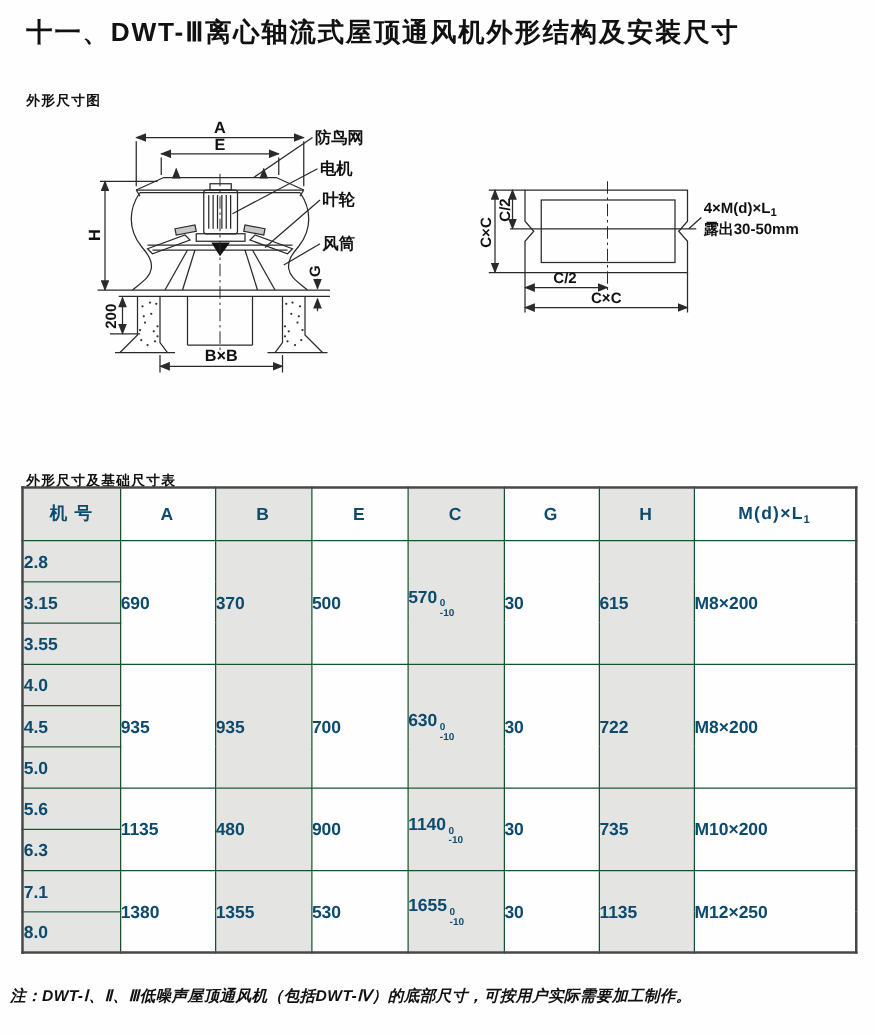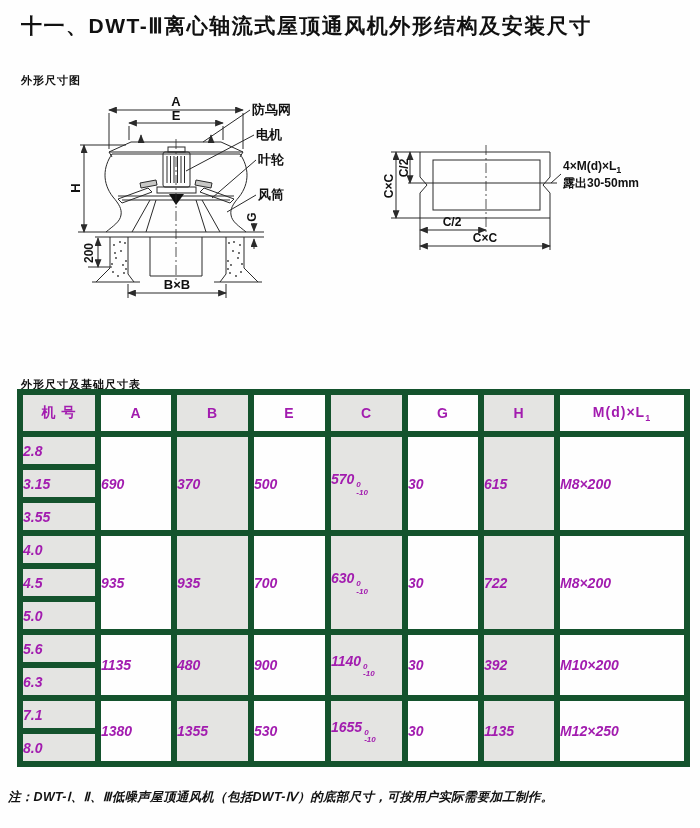--- a/index.html
+++ b/index.html
@@ -25,25 +25,25 @@
   svg text { font-family:"Liberation Sans", sans-serif; font-weight:bold; fill:#111; }
   svg .t12 { font-size:12px; }
   svg .t13 { font-size:13px; }
   svg .t9  { font-size:9px; }
   table.dims {
     position:absolute; left:17px; top:389px; width:667px;
     border-collapse:collapse; table-layout:fixed;
     border:2px solid #474747;
   }
   table.dims th, table.dims td {
-    border:6px solid #14532d; vertical-align:middle;
-    font-weight:bold; font-size:14px; color:#a21caf; overflow:hidden;
+    border:1px solid #14532d; vertical-align:middle;
+    font-weight:bold; font-size:14px; color:#0c4a6e; overflow:hidden;
   }
   table.dims thead th { height:42px; letter-spacing:1px; }
-  table.dims tbody td { height:33px;font-style:italic; }
+  table.dims tbody td { height:33px; }
   col.shade { background:#e4e4e2; }
   .tol {
     display:inline-flex; flex-direction:column; align-items:flex-start;
     font-size:8px; line-height:7.5px; font-weight:bold; margin-left:2px;
     vertical-align:-3px;
   }
   sub.hsub { font-size:9px; }
 </style>
 </head>
 <body>
@@ -317,21 +317,21 @@
       <tr>
         <td>5.6</td>
         <td rowspan="2">1135</td>
         <td rowspan="2">480</td>
         <td rowspan="2">900</td>
         <td rowspan="2"><span>1140</span><span class="tol">
               <span>0</span>
               <span>-10</span>
             </span></td>
         <td rowspan="2">30</td>
-        <td rowspan="2">392</td>
+        <td rowspan="2">735</td>
         <td rowspan="2">M10×200</td>
       </tr>
       <tr>
           <td>6.3</td>
         </tr>
 
       <tr>
         <td>7.1</td>
         <td rowspan="2">1380</td>
         <td rowspan="2">1355</td>

